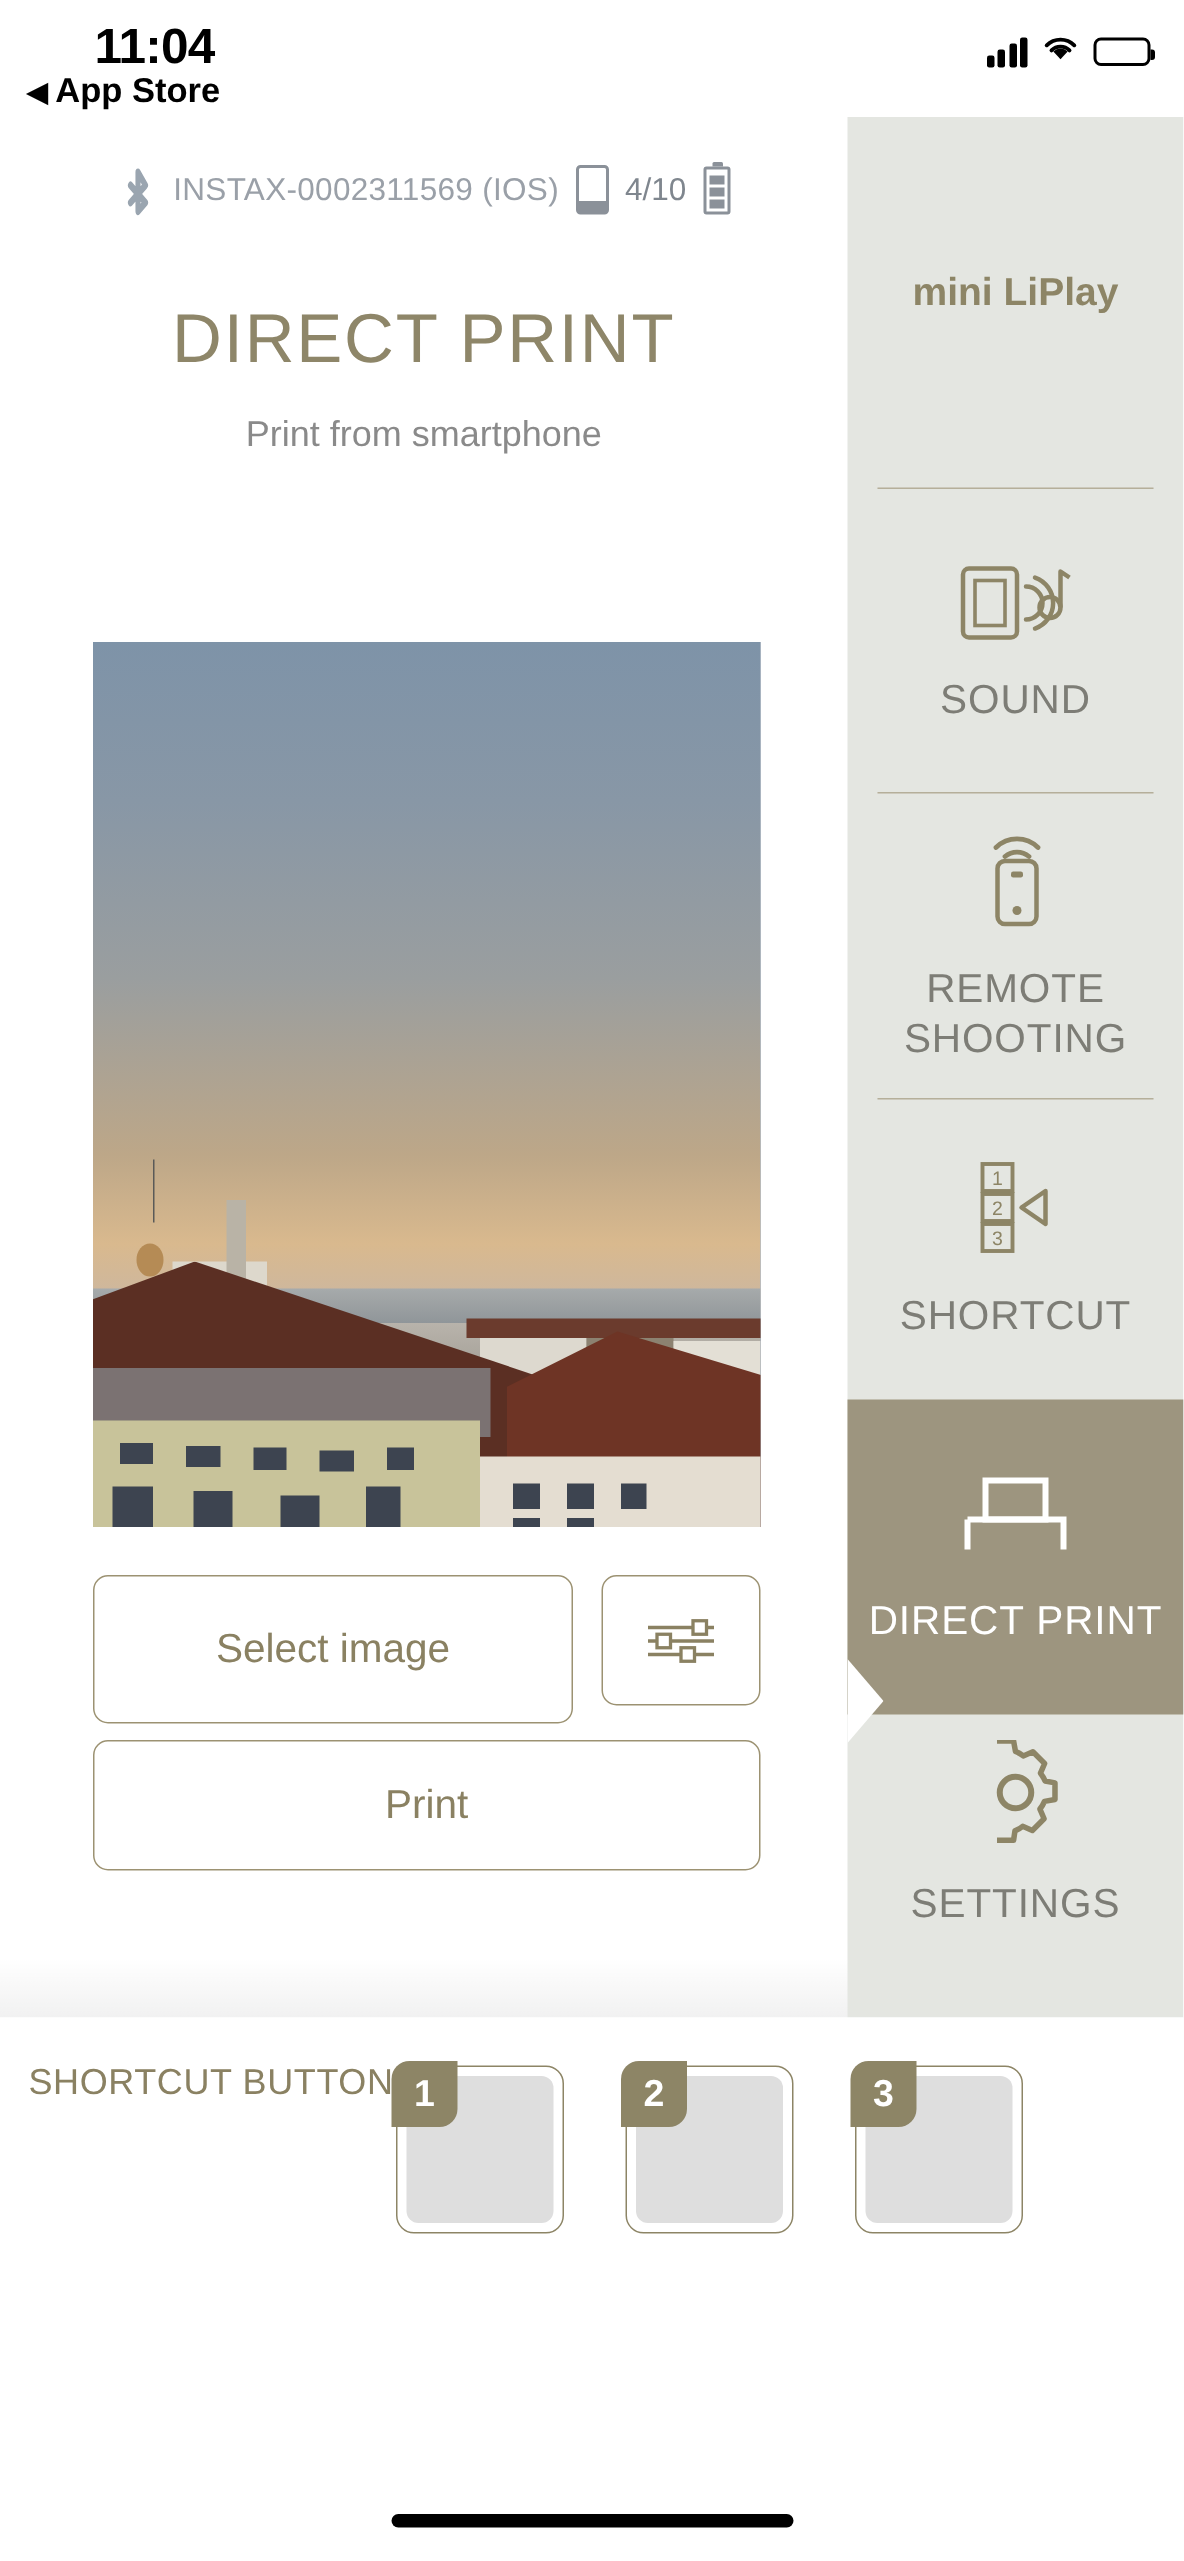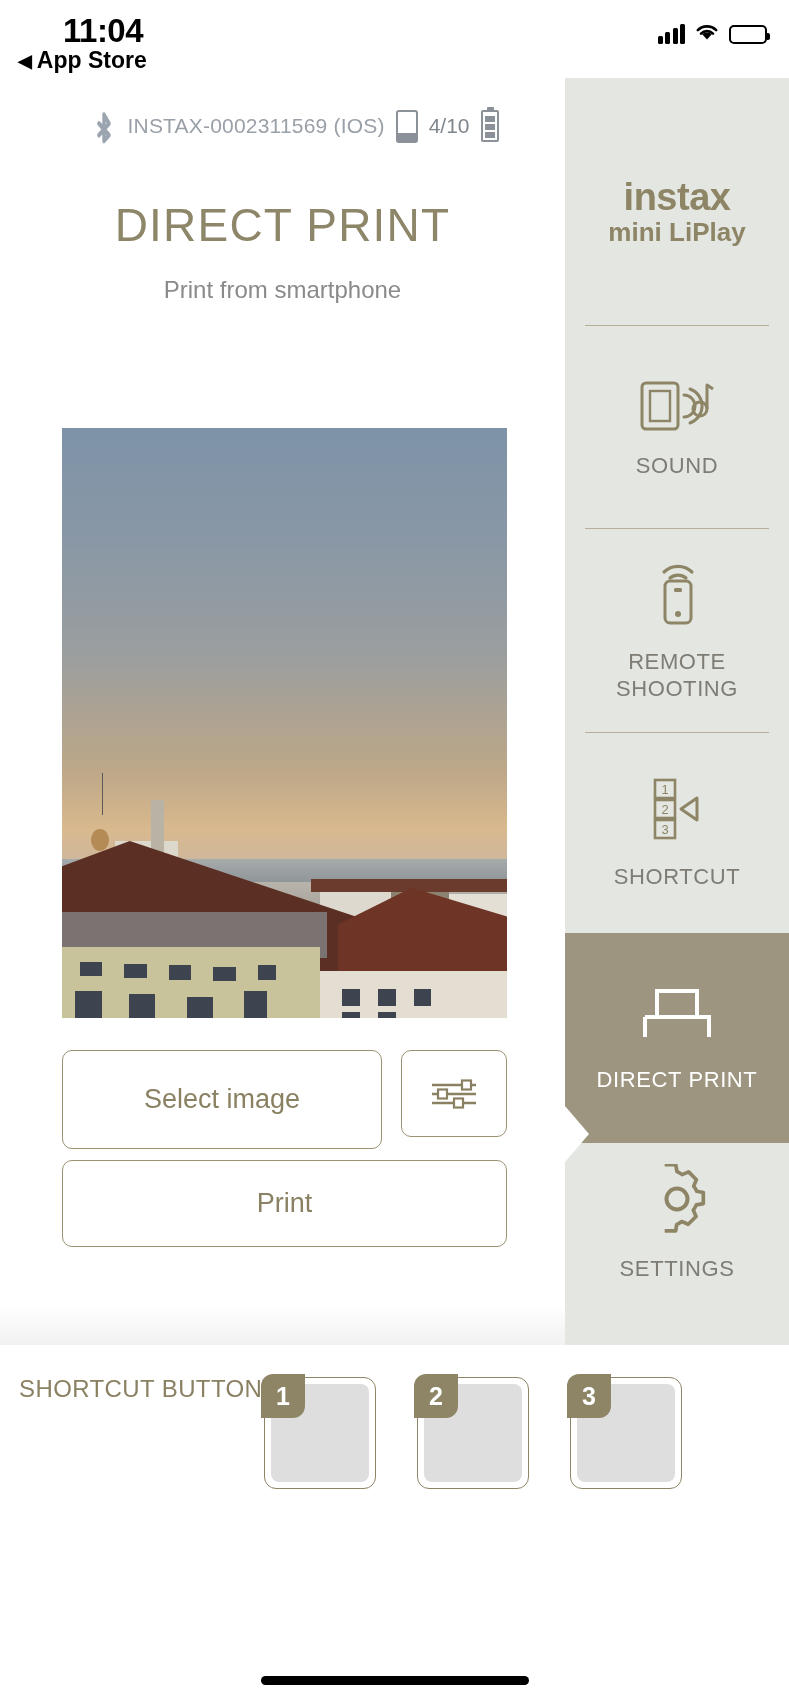--- a/index.html
+++ b/index.html
@@ -46,21 +46,21 @@
     border-radius: 5px; padding: 2px; position: relative;
   }
   .batt-fill { width: 100%; height: 100%; background: #000; border-radius: 2px; }
   .batt-shell::after {
     content:""; position: absolute; right: -5px; top: 6px;
     width: 3px; height: 7px; background: #000; border-radius: 0 2px 2px 0;
   }
 
   
   .dev-status {
-    position: absolute; top: 104px; left: 12px; width: 565px;
+    position: absolute; top: 104px; left: 0; width: 565px;
     display: flex; align-items: center; justify-content: center; gap: 11px;
   }
   .dev-name {
     font-size: 21px; color: #9aa0a8; letter-spacing: 0.2px;
   }
   .film-count { font-size: 21px; color: #7f868e; }
   .film-icon {
     width: 22px; height: 33px; border: 2.5px solid #8b9199;
     border-radius: 3px; position: relative; background: #fff;
   }
@@ -178,21 +178,21 @@
   .sb-div {
     position:absolute; left: 20px; width: 184px; height: 1px;
     background: #a59c81; opacity: .75;
   }
   .sb-item {
     position: absolute; left: 0; width: 224px;
     display: flex; flex-direction: column; align-items: center;
     justify-content: center; cursor: pointer;
   }
   .sb-label {
-    font-size: 22px; color: #7d7d76; letter-spacing: 0.6px;
+    font-size: 27px; color: #7d7d76; letter-spacing: 0.6px;
     text-align: center; line-height: 1.22; margin-top: 18px;
   }
   .sb-item.active { background: #9d957f; }
   .sb-item.active .sb-label { color: #ffffff; }
   .sb-notch {
     position: absolute; left: 0; top: 1028px;
     width: 24px; height: 56px; z-index: 4;
   }
 
   
@@ -327,21 +327,20 @@
     </span>
   </div>
 
   <div class="btn btn-print">
     <span>Print</span>
   </div>
 
   <div class="sidebar">
 
     <div class="sb-logo">
-      <div class="l1">instax</div>
       <div class="l2">mini LiPlay</div>
     </div>
 
     <div class="sb-div" style="top:247px"></div>
 
     <div class="sb-item" style="top:248px; height:202px">
       <span>
         <svg width="78" height="56" viewBox="0 0 78 56">
           <rect x="4" y="8" width="36" height="46" rx="4" fill="none" stroke="#8d8566" stroke-width="3"></rect>
           <rect x="12" y="16" width="20" height="30" fill="none" stroke="#8d8566" stroke-width="2.4"></rect>

